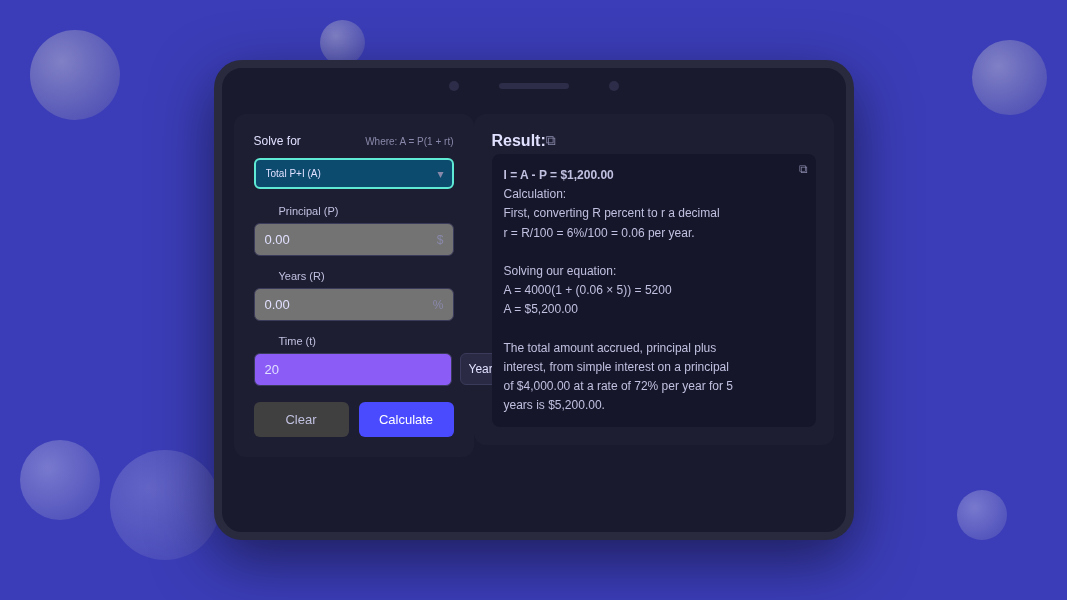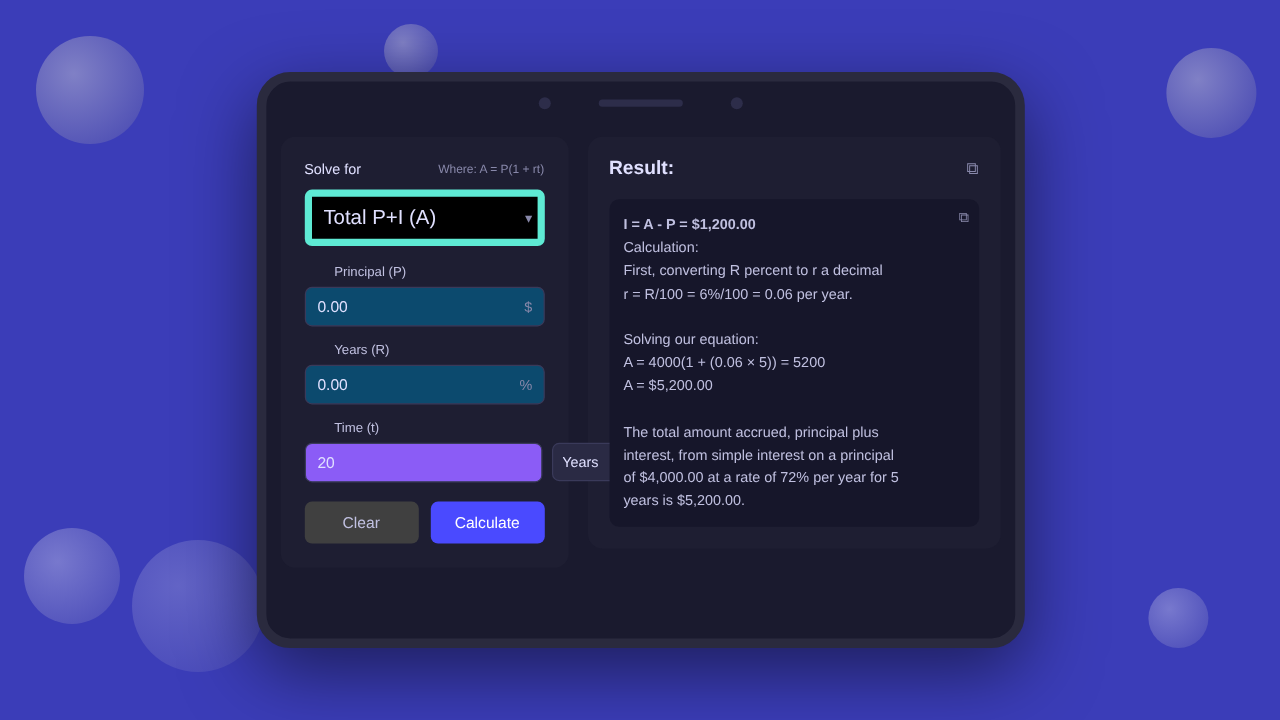--- a/index.html
+++ b/index.html
@@ -68,21 +68,20 @@
       background: #2d2d4a;
     }
 
     .tablet-content {
       flex: 1;
       width: 100%;
       display: flex;
       align-items: flex-start;
       justify-content: center;
       padding: 10px 12px 20px;
-      gap: 16px;
     }
 
     
     .calc-card {
       background: #1e1e32;
       border-radius: 12px;
       padding: 20px;
       width: 240px;
       flex-shrink: 0;
     }
@@ -105,25 +104,25 @@
       font-size: 10px;
     }
 
     .select-wrapper {
       position: relative;
       margin-bottom: 16px;
     }
 
     .select-field {
       width: 100%;
-      background: #000000;
-      border: 6px solid #5eead4;
-      border-radius: 6px;
-      color: #e0e0ff;
-      font-size: 17px;
+      background: #0c4a6e;
+      border: 2px solid #5eead4;
+      border-radius: 6px;
+      color: #e0e0ff;
+      font-size: 10px;
       padding: 8px 30px 8px 10px;
       appearance: none;
       cursor: pointer;
     }
 
     .select-arrow {
       position: absolute;
       right: 10px;
       top: 50%;
       transform: translateY(-50%);
@@ -144,21 +143,21 @@
     }
 
     .input-wrapper {
       position: relative;
       display: flex;
       align-items: center;
     }
 
     .input-field {
       width: 100%;
-      background: #0c4a6e;
+      background: #737373;
       border: 1px solid #3a3a5a;
       border-radius: 6px;
       color: #e0e0ff;
       font-size: 13px;
       padding: 8px 30px 8px 10px;
     }
 
     .input-suffix {
       position: absolute;
       right: 10px;
@@ -230,23 +229,23 @@
     .result-card {
       background: #1e1e32;
       border-radius: 12px;
       padding: 18px;
       flex: 1;
       min-height: 220px;
     }
 
     .result-header {
       display: flex;
-      justify-content: space-between;
+      justify-content: flex-start;
       align-items: flex-start;
-      margin-bottom: 16px;
+      margin-bottom: 4px;
     }
 
     .result-title {
       color: #e0e0ff;
       font-size: 16px;
       font-weight: 700;
     }
 
     .copy-icon {
       color: #8888aa;

